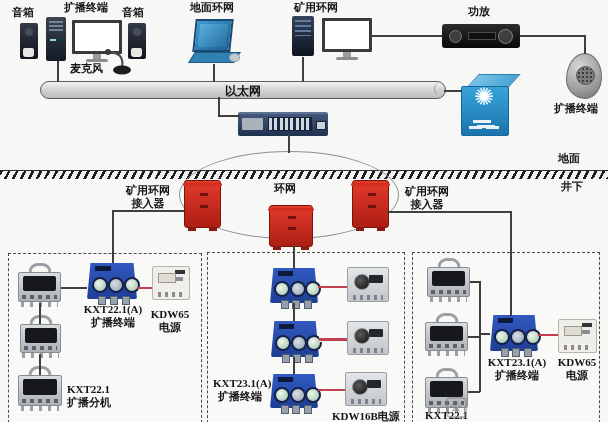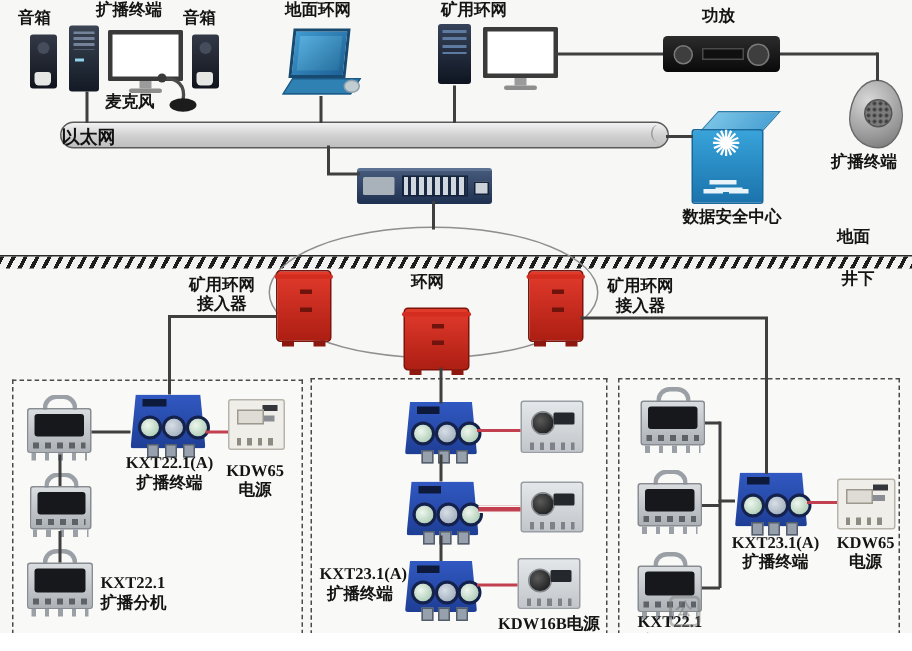--- a/index.html
+++ b/index.html
@@ -7,21 +7,21 @@
   .stage{position:relative;width:608px;height:422px;background:#f7f7f5;overflow:hidden;}
   .lbl{position:absolute;color:#141414;font-weight:700;font-size:11px;line-height:13px;white-space:nowrap;}
   .lbl.c{text-align:center;}
   .ln{position:absolute;background:#3f3f3f;}
   .ln.red{background:#c2404f;}
 
   
   .bus{position:absolute;left:40px;top:81px;width:404px;height:16px;border:1px solid #5a5a5a;border-radius:9px;
        background:linear-gradient(180deg,#f2f2f2,#cfcfcf 55%,#bfbfbf);}
   .bus::after{content:"";position:absolute;right:1px;top:1px;width:9px;height:12px;border-radius:50%;border-left:1px solid #9a9a9a;}
-  .bus-text{position:absolute;left:0;right:0;top:1px;font-size:12px;font-weight:700;color:#111;}
+  .bus-text{position:absolute;left:0;right:0;top:1px;text-align:center;font-size:12px;font-weight:700;color:#111;}
 
   
   .divider{position:absolute;left:0;top:170px;width:608px;height:8px;border-top:1px solid #2a2a2a;
            background:repeating-linear-gradient(118deg,#1d1d1d 0 2.5px,#f2f2f0 2.5px 7px);}
 
   
   .ring{position:absolute;left:179px;top:151px;width:218px;height:86px;border:1.5px solid #8f8f8f;border-radius:50%;}
 
   
   .pc-speaker{position:absolute;width:18px;height:36px;border-radius:2px;background:linear-gradient(180deg,#333947,#10131b);}
@@ -176,21 +176,20 @@
       <span class="sw-up"></span>
     </div>
 
   <div class="fw" style="left:461px;top:74px;">
     <div class="top"></div>
     <div class="body"></div>
     <div class="sun">✺</div>
     <div class="dash"></div>
     <div class="dash2"></div>
   </div>
-  <div class="lbl c" style="left:447px;top:139px;width:82px;">数据安全中心</div>
 
   <div class="lbl" style="left:558px;top:152px;">地面</div>
   <div class="divider"></div>
   <div class="lbl" style="left:561px;top:180px;">井下</div>
 
   <div class="ring"></div>
   <div class="lbl" style="left:272px;top:182px;background:#f7f7f5;padding:0 2px;">环网</div>
 
   <div class="lbl c" style="left:120px;top:184px;width:56px;">
     <div>矿用环网</div>

